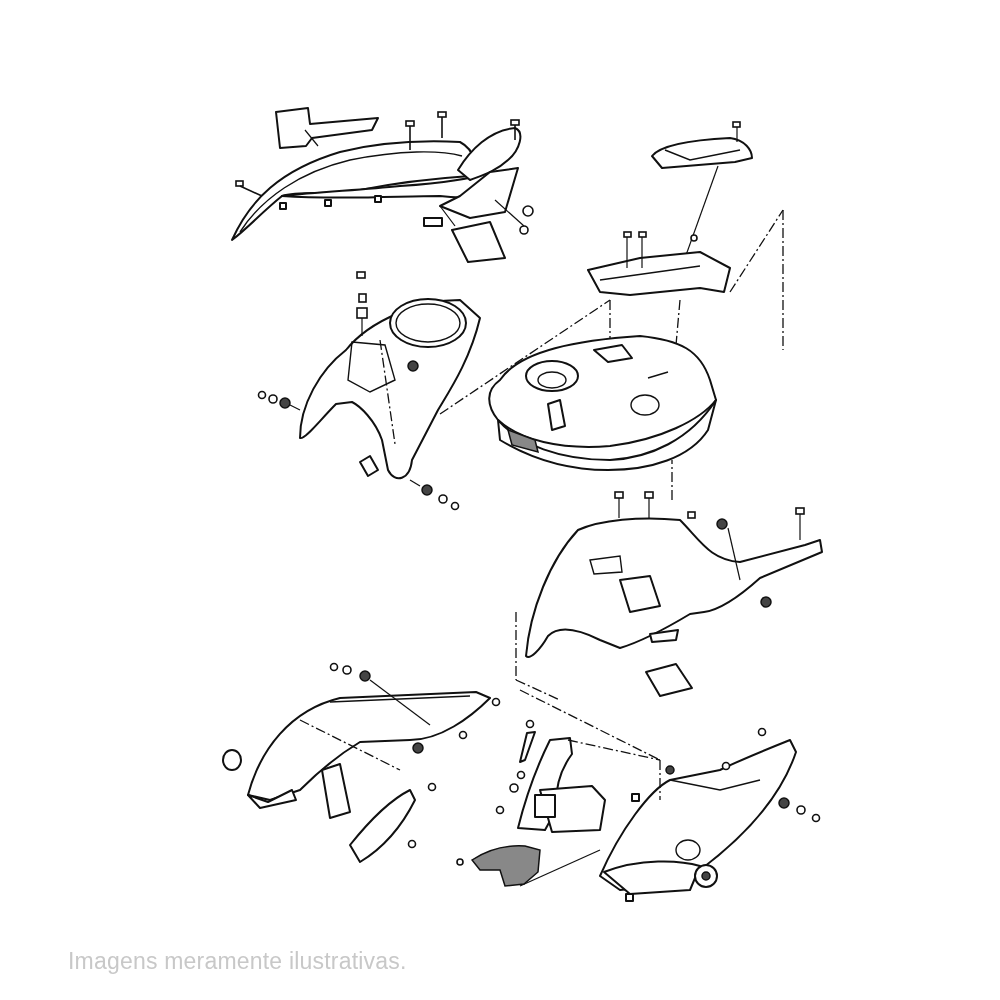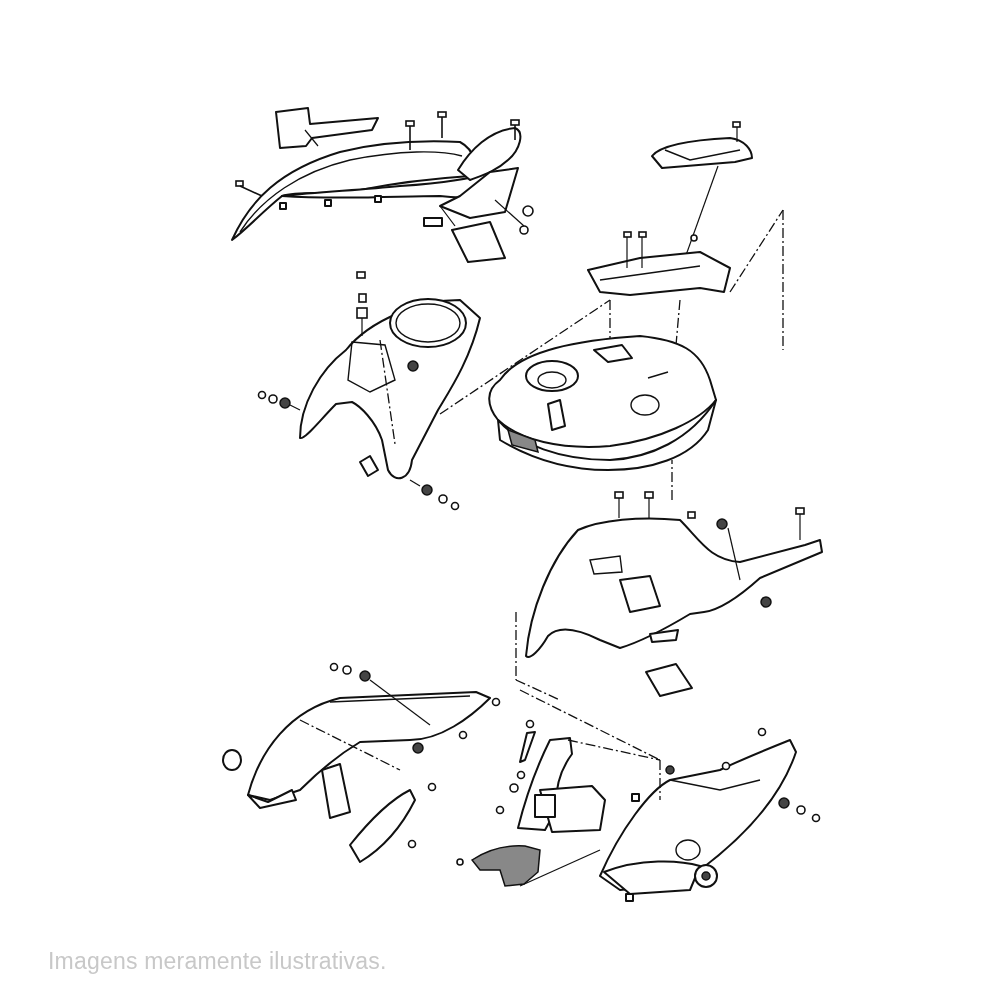--- a/index.html
+++ b/index.html
@@ -6,21 +6,21 @@
   body { width:1000px; height:1000px; position:relative; overflow:hidden; font-family:"DejaVu Sans", sans-serif; }
   #diagram { position:absolute; left:0; top:0; width:1000px; height:1000px; }
   #diagram svg { width:1000px; height:1000px; display:block; }
   .part { fill:#ffffff; stroke:#111; stroke-width:2; stroke-linejoin:round; }
   .part-thin { fill:none; stroke:#111; stroke-width:1.4; }
   .dash { fill:none; stroke:#111; stroke-width:1.3; stroke-dasharray:10 3 2 3; }
   .lead { fill:none; stroke:#111; stroke-width:1.2; }
   .bolt { fill:#fff; stroke:#111; stroke-width:1.6; }
   .dark { fill:#444; stroke:#111; stroke-width:1.5; }
   .grey { fill:#888; stroke:#111; stroke-width:1.5; }
-  #caption { position:absolute; left:48px; top:948px; font-family:"Liberation Sans", sans-serif; font-size:23px; color:#c8c8c8; letter-spacing:0.2px; }
+  #caption { position:absolute; left:68px; top:948px; font-family:"Liberation Sans", sans-serif; font-size:23px; color:#c8c8c8; letter-spacing:0.2px; }
 </style>
 </head>
 <body>
 
 <div id="diagram">
 <svg viewBox="0 0 1000 1000" xmlns="http://www.w3.org/2000/svg">
 
   <g>
 
     <path class="part" d="M276,112 L308,108 L310,124 L378,118 L372,130 L312,138 L306,146 L280,148 Z"></path>

